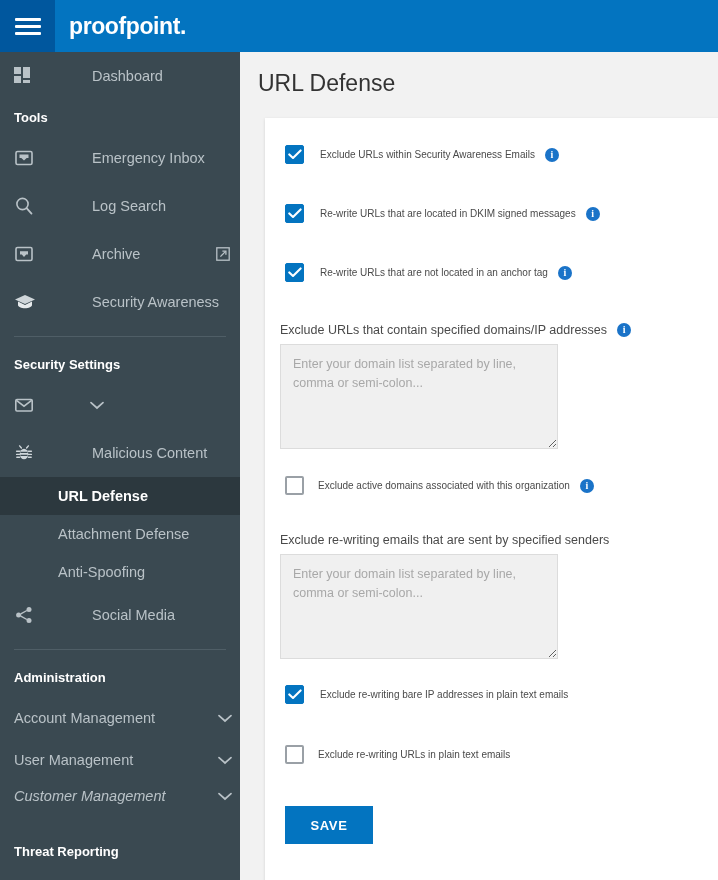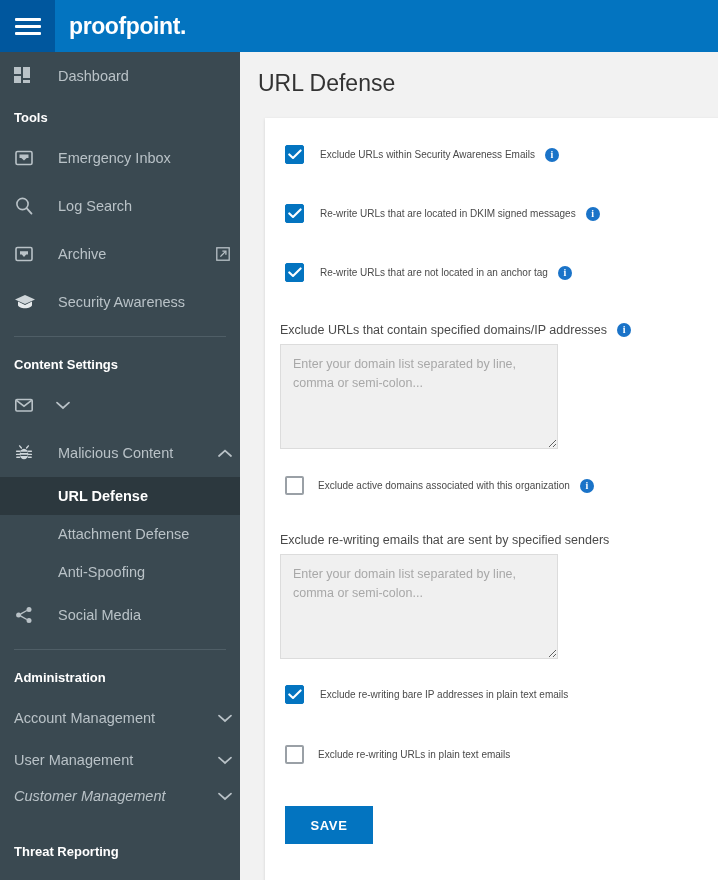--- a/index.html
+++ b/index.html
@@ -27,21 +27,21 @@
   }
   .brand .dot { font-size: 23px; }
 
   
   .sidebar {
     position: absolute; top: 52px; left: 0; width: 240px; height: 828px;
     background: #3a4951; overflow: hidden;
   }
   .nav-item {
     display: flex; align-items: center; height: 48px; padding-left: 14px;
-    color: #b9c2c7; font-size: 14.5px; cursor: pointer; position: relative;
+    color: #b9c2c7; font-size: 14.5px; cursor: pointer; position: relative; gap: 34px;
   }
   .nav-item .ico {
     width: 34px; min-width: 34px; display: flex; align-items: center; justify-content: flex-start;
   }
   .nav-item .lbl { flex: 1; padding-left: 10px; white-space: nowrap; }
   .nav-item .chev { width: 30px; display: flex; align-items: center; justify-content: center; }
   .nav-item .ext { width: 34px; display: flex; align-items: center; justify-content: center; }
   .nav-sub { padding-left: 58px; height: 38px; font-size: 14.5px; color: #b9c2c7; display: flex; align-items: center; cursor: pointer; }
   .nav-sub.sel { background: #2c383e; color: #ffffff; font-weight: bold; padding-left: 58px; height: 38px; }
   .section-title {
@@ -169,21 +169,21 @@
         <svg class="i" width="22" height="20" viewBox="0 0 22 20">
             <path d="M11 3 L21 7.5 L11 12 L1 7.5 Z" fill="#cfd6da"></path>
             <path d="M4 9.4 v3.6 c0 1.9 3.2 3.2 7 3.2 s7-1.3 7-3.2 V9.4 L11 13 Z" fill="#e6eaec"></path>
           </svg>
       </span>
       <span class="lbl">Security Awareness</span>
     </div>
 
     <div class="divider"></div>
 
-    <div class="section-title">Content Settings</div>
+    <div class="section-title">Security Settings</div>
 
     <div class="nav-item">
       <span class="ico">
         <svg class="i" width="20" height="20" viewBox="0 0 20 20">
             <rect x="1.8" y="4.5" width="16.4" height="11.5" rx="1.2" fill="none" stroke="#b9c2c7" stroke-width="1.6"></rect>
             <path d="M2.4 5.4 L10 11.2 L17.6 5.4" fill="none" stroke="#b9c2c7" stroke-width="1.6"></path>
           </svg>
       </span>
       <span class="chev">
         <svg class="i" width="14" height="9" viewBox="0 0 14 9">

